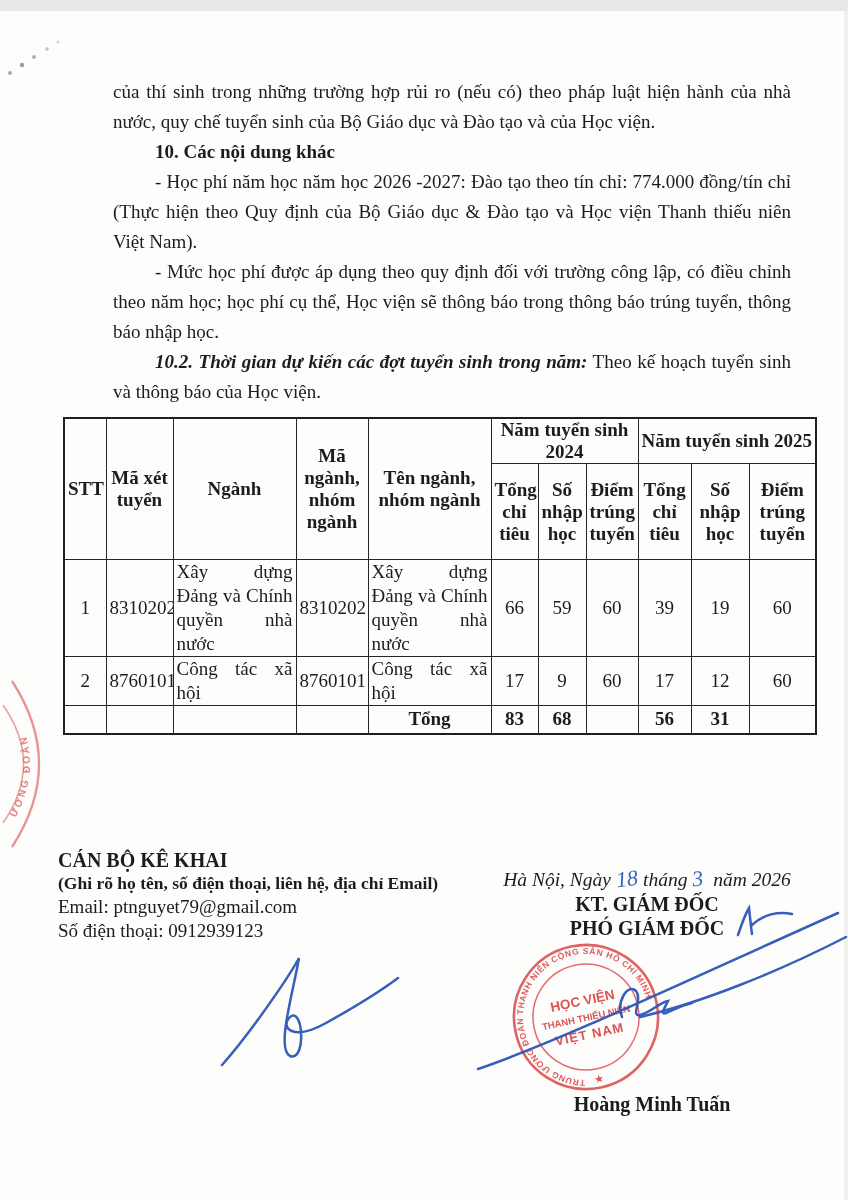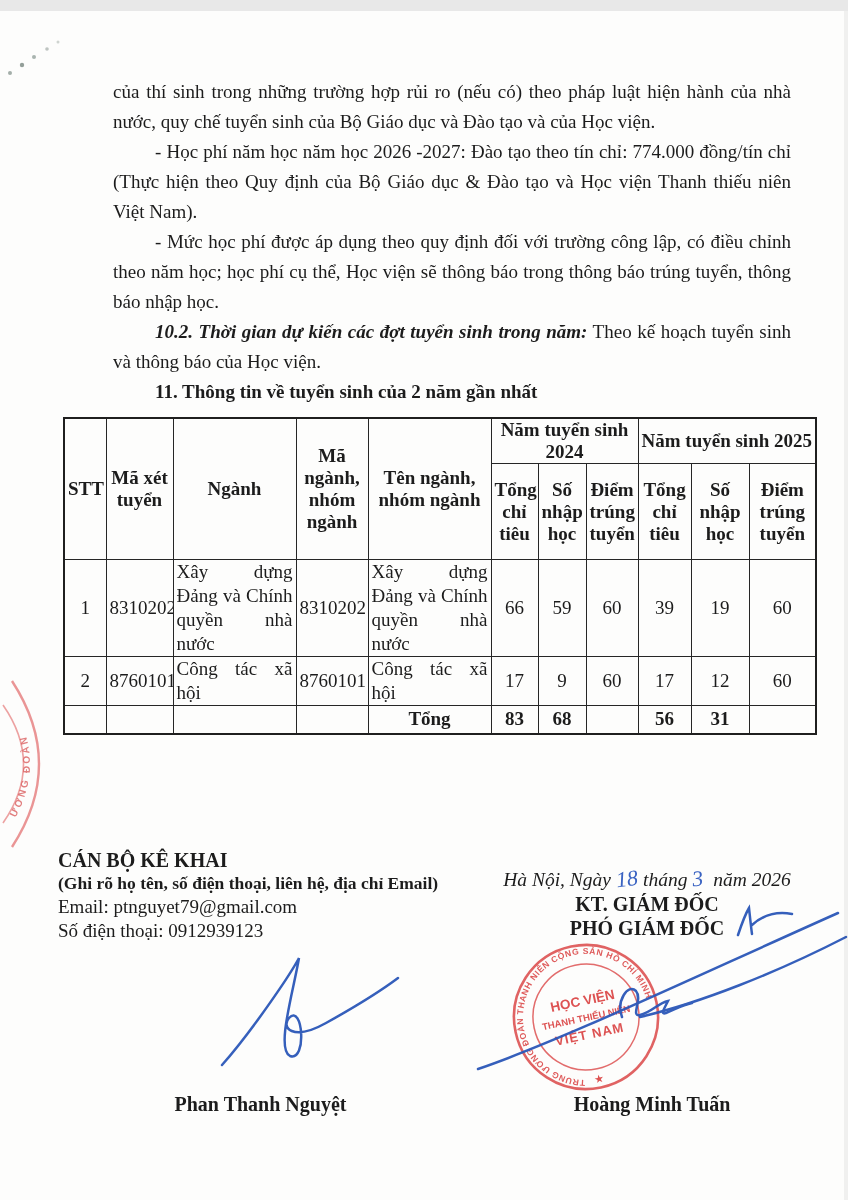--- a/index.html
+++ b/index.html
@@ -60,27 +60,27 @@
     <circle cx="10" cy="62" r="2" fill="#7d8d86" opacity="0.7"></circle>
     <circle cx="22" cy="54" r="2.2" fill="#6f7f78" opacity="0.75"></circle>
     <circle cx="34" cy="46" r="2" fill="#7d8d86" opacity="0.65"></circle>
     <circle cx="47" cy="38" r="1.8" fill="#8a968f" opacity="0.55"></circle>
     <circle cx="58" cy="31" r="1.5" fill="#97a29b" opacity="0.45"></circle>
   </svg>
 
   <div class="content">
     <p>của thí sinh trong những trường hợp rủi ro (nếu có) theo pháp luật hiện hành của nhà nước, quy chế tuyển sinh của Bộ Giáo dục và Đào tạo và của Học viện.</p>
 
+    <p class="bold indent mt16">10. Các nội dung khác</p>
 
     <p class="indent mt8">- Học phí năm học năm học 2026 -2027: Đào tạo theo tín chỉ: 774.000 đồng/tín chỉ (Thực hiện theo Quy định của Bộ Giáo dục &amp; Đào tạo và Học viện Thanh thiếu niên Việt Nam).</p>
     <p class="indent mt2">- Mức học phí được áp dụng theo quy định đối với trường công lập, có điều chỉnh theo năm học; học phí cụ thể, Học viện sẽ thông báo trong thông báo trúng tuyển, thông báo nhập học.</p>
 
     <p class="indent mt8"><span class="bi">10.2. Thời gian dự kiến các đợt tuyển sinh trong năm:</span><span> Theo kế hoạch tuyển sinh và thông báo của Học viện.</span></p>
 
-    <p class="bold indent mt10">11. Thông tin về tuyển sinh của 2 năm gần nhất</p>
 
     <table class="adm">
       <colgroup>
         <col style="width:42px">
           <col style="width:67px">
           <col style="width:123px">
         <col style="width:72px">
           <col style="width:123px">
         <col style="width:47px">
           <col style="width:48px">
@@ -197,18 +197,17 @@
       <path d="M 222 1054 C 252 1020 290 964 299 947 C 293 982 276 1038 290 1045 C 307 1051 303 992 289 1007 C 281 1016 292 1031 326 1012 C 362 992 386 976 398 967"></path>
 
       <path d="M 738 924 C 742 912 746 902 749 897 C 750 906 751 916 752 923 M 752 914 C 762 905 776 900 792 903"></path>
 
       <path d="M 478 1058 C 560 1030 690 968 838 902"></path>
       <path d="M 640 1006 C 700 992 776 962 846 926"></path>
       <path d="M 622 1006 C 616 990 628 972 636 980 C 643 988 630 1006 640 1004 C 652 1001 658 992 668 990 C 664 998 660 1004 666 1002 C 674 999 682 994 692 992"></path>
     </g>
   </svg>
 
-  <div class="abs name name-left">Phan Thanh Nguyệt</div>
   <div class="abs name name-right">Hoàng Minh Tuấn</div>
 
   <div class="abs right-edge"></div>
   <div class="abs bottom-edge"></div>
 </div>
 
 </body></html>

